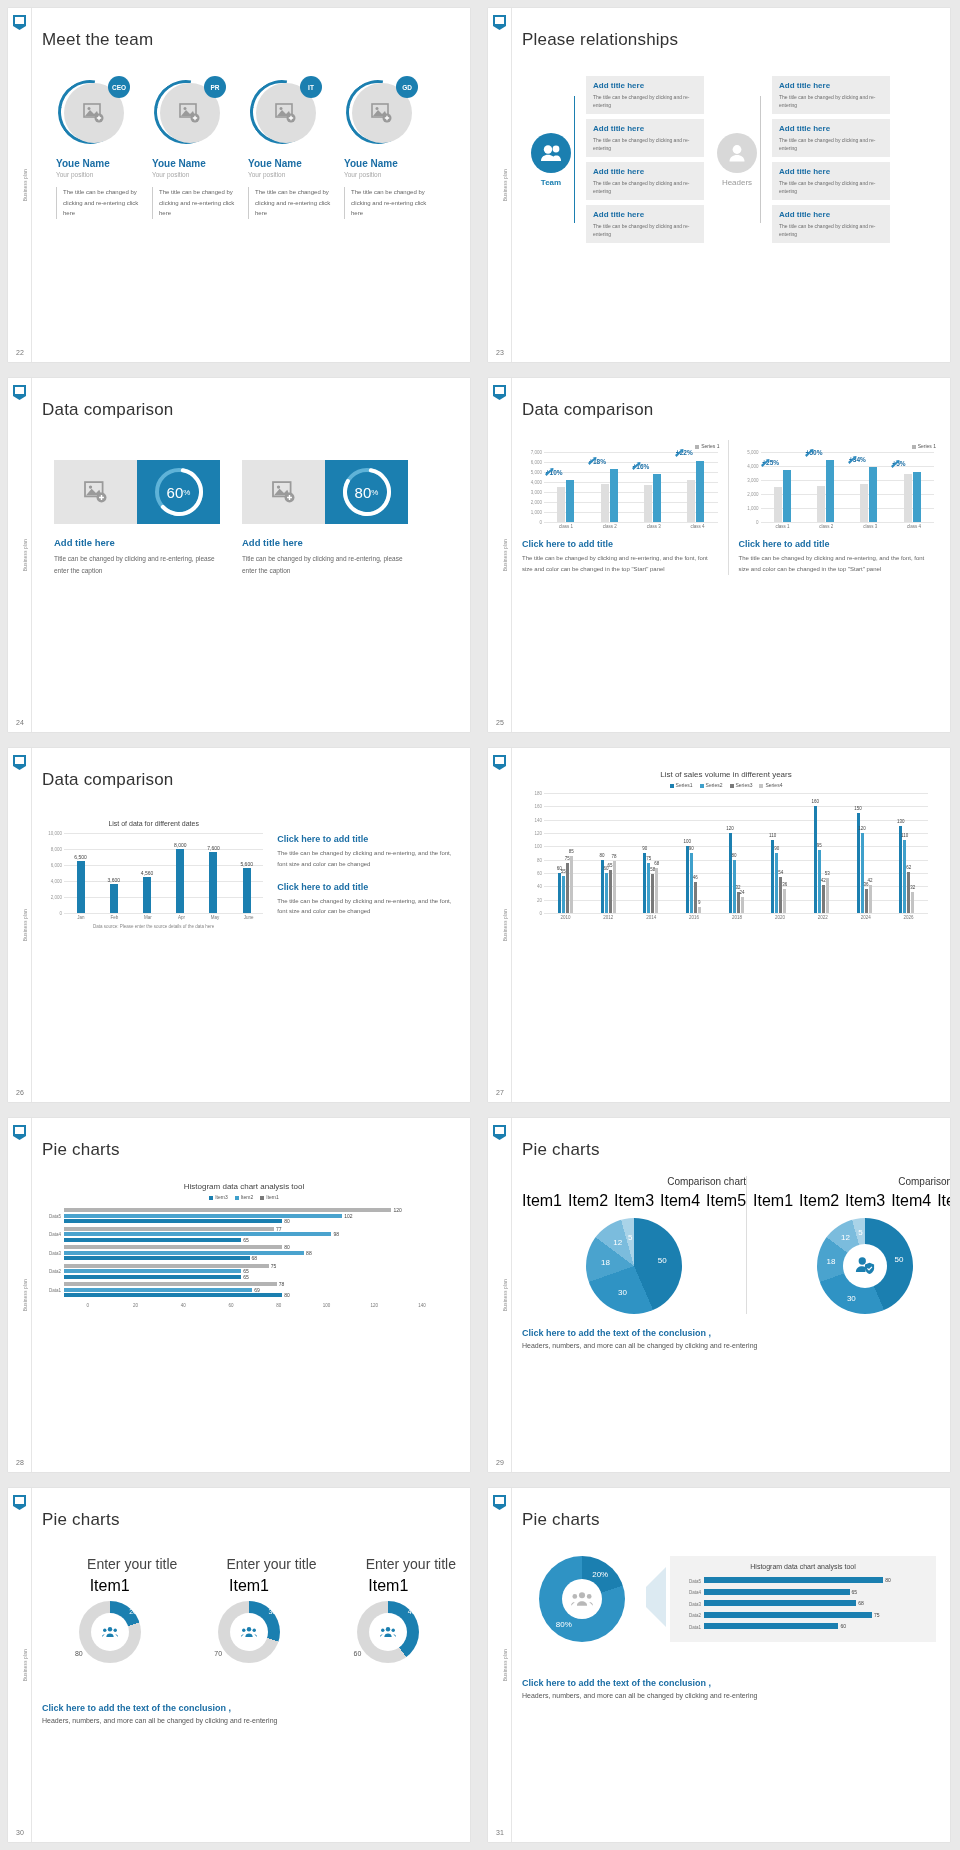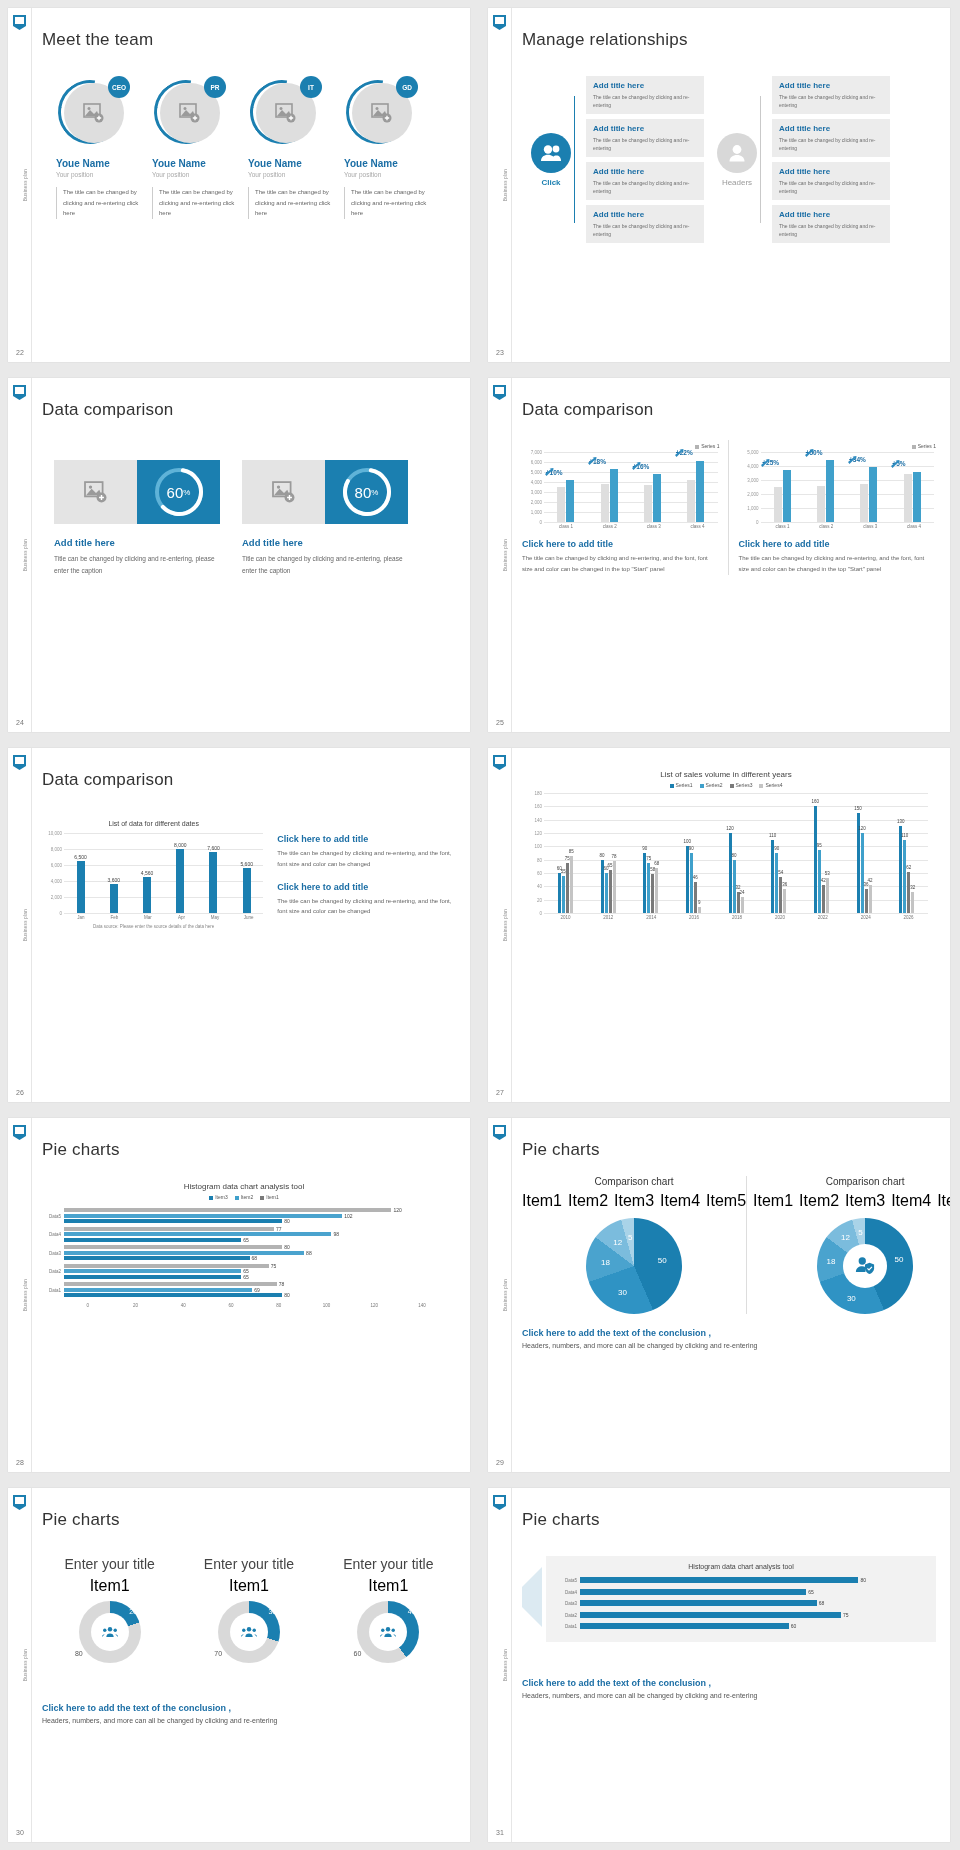--- a/index.html
+++ b/index.html
@@ -92,21 +92,21 @@
   .cap { font-size:6px; color:#666; line-height:1.8; margin-top:4px; }
 
   
   .hb-row { display:flex; align-items:center; margin-bottom:2px; }
   .hb-lbl { width:22px; font-size:4.5px; color:#777; text-align:right; padding-right:3px; }
   .hb-stack { flex:1; }
   .hb { height:4px; margin-bottom:1.5px; position:relative; }
   .hb .n { position:absolute; left:calc(100% + 2px); top:50%; transform:translateY(-50%); font-size:5px; color:#444; }
 
   
-  .pie-wrap { text-align:center; }
+  .pie-wrap { text-align:right; }
   .pie-title { font-size:10px; color:#333; }
   .pie-legend { display:flex; gap:6px; justify-content:center; margin-top:5px; }
   .pie { width:96px; height:96px; border-radius:50%; margin:8px auto 0; position:relative; }
   .pie .lab { position:absolute; color:#fff; font-size:8px; transform:translate(-50%,-50%); }
   .hole { position:absolute; left:50%; top:50%; transform:translate(-50%,-50%); width:44px; height:44px;
           border-radius:50%; background:#fff; display:flex; align-items:center; justify-content:center; }
   .mini-donut { width:62px; height:62px; border-radius:50%; position:relative; margin:6px auto 0; }
   .mini-hole { position:absolute; left:50%; top:50%; transform:translate(-50%,-50%); width:38px; height:38px;
                border-radius:50%; background:#fff; display:flex; align-items:center; justify-content:center; }
   .mini-t { font-size:14px; color:#444; }
@@ -224,33 +224,33 @@
         <svg width="13" height="15" viewBox="0 0 13 15">
               <rect x="0" y="0" width="13" height="11" fill="#1b7fb0"></rect>
               <rect x="2" y="2" width="9" height="7" fill="#fff"></rect>
               <path d="M0 11 L6.5 15 L13 11 Z" fill="#1b7fb0"></path>
             </svg>
       </div>
       <div class="vlabel">Business plan</div>
     </div>
     <div class="pagenum">23</div>
     <div class="body">
-      <div class="title">Manage relationships</div>
+      <div class="title">Please relationships</div>
       <div class="rel">
         <div class="rel-col">
           <div class="node">
             <div class="node-circ">
               <svg width="24" height="18" viewBox="0 0 24 18">
                     <circle cx="9" cy="5.5" r="4.2" fill="#fff"></circle>
                     <path d="M2 17c0-4 3.2-6.2 7-6.2s7 2.2 7 6.2z" fill="#fff"></path>
                     <circle cx="17" cy="5" r="3.4" fill="#fff"></circle>
                     <path d="M12.5 17c0-3.6 2.3-5.6 5-5.6 2.6 0 4.5 2 4.5 5.6z" fill="#fff"></path>
                   </svg>
             </div>
-            <div class="node-lbl">Click</div>
+            <div class="node-lbl">Team</div>
           </div>
           <div class="connector"></div>
           <div class="cards">
             <div class="card">
               <div class="card-t">Add title here</div>
               <div class="card-d">The title can be changed by clicking and re-entering</div>
             </div>
             <div class="card">
               <div class="card-t">Add title here</div>
               <div class="card-d">The title can be changed by clicking and re-entering</div>
@@ -1078,20 +1078,36 @@
               <rect x="2" y="2" width="9" height="7" fill="#fff"></rect>
               <path d="M0 11 L6.5 15 L13 11 Z" fill="#1b7fb0"></path>
             </svg>
       </div>
       <div class="vlabel">Business plan</div>
     </div>
     <div class="pagenum">31</div>
     <div class="body">
       <div class="title">Pie charts</div>
       <div style="display:flex; align-items:center; gap:4px; margin-top:26px;">
+        <div style="position:relative; width:120px;">
+          <div class="pie" style="width: 86px; height: 86px; margin: 0px auto; background: conic-gradient(rgb(27, 127, 176) 0deg, rgb(27, 127, 176) 72deg, rgb(47, 147, 196) 72deg, rgb(47, 147, 196) 360deg);">
+            <div class="hole" style="width:40px;height:40px;">
+              <svg width="22" height="16" viewBox="0 0 26 18">
+                    <circle cx="13" cy="4.5" r="3.6" fill="#b8b8b8"></circle>
+                    <path d="M7 17c0-3.5 2.7-5.4 6-5.4s6 1.9 6 5.4z" fill="#b8b8b8"></path>
+                    <circle cx="4.5" cy="6" r="2.8" fill="#b8b8b8"></circle>
+                    <path d="M0 17c0-2.9 2-4.5 4.5-4.5" fill="#b8b8b8"></path>
+                    <circle cx="21.5" cy="6" r="2.8" fill="#b8b8b8"></circle>
+                    <path d="M26 17c0-2.9-2-4.5-4.5-4.5" fill="#b8b8b8"></path>
+                  </svg>
+            </div>
+          <div class="lab" style="left: 71.1603%; top: 20.8754%;">20%</div>
+                <div class="lab" style="left: 28.8397%; top: 79.1246%;">80%</div>
+              </div>
+        </div>
         <div style="width:20px;">
           <svg width="20" height="60" viewBox="0 0 20 60">
                 <path d="M0 20 L20 0 L20 60 L0 40 Z" fill="#dceaf2"></path>
               </svg>
         </div>
         <div style="flex:1; background:#f2f2f2; padding:7px 8px;">
           <div class="chart-title" style="font-size:7px;">Histogram data chart analysis tool</div>
           <div style="margin-top:7px;">
                 <div class="hb-row" style="margin-bottom: 4px;">
                   <div class="hb-lbl" style="width: 26px;">Data5</div>

